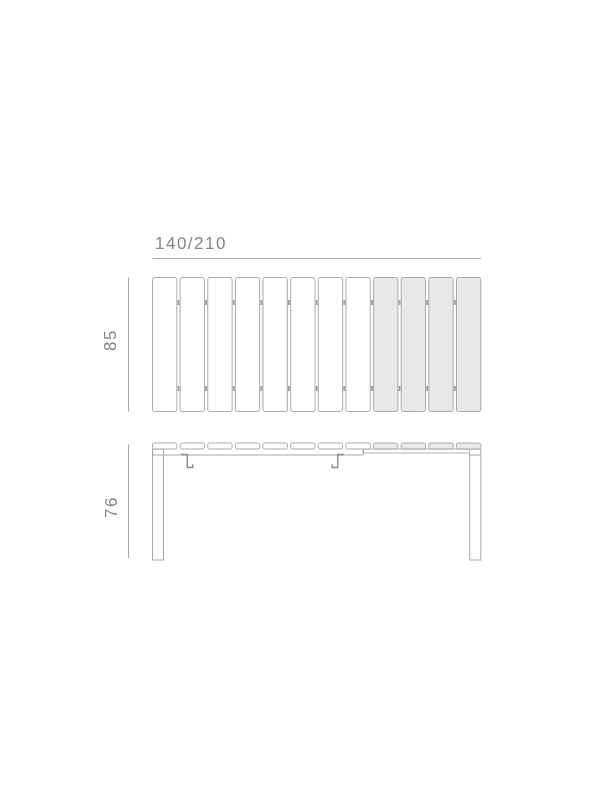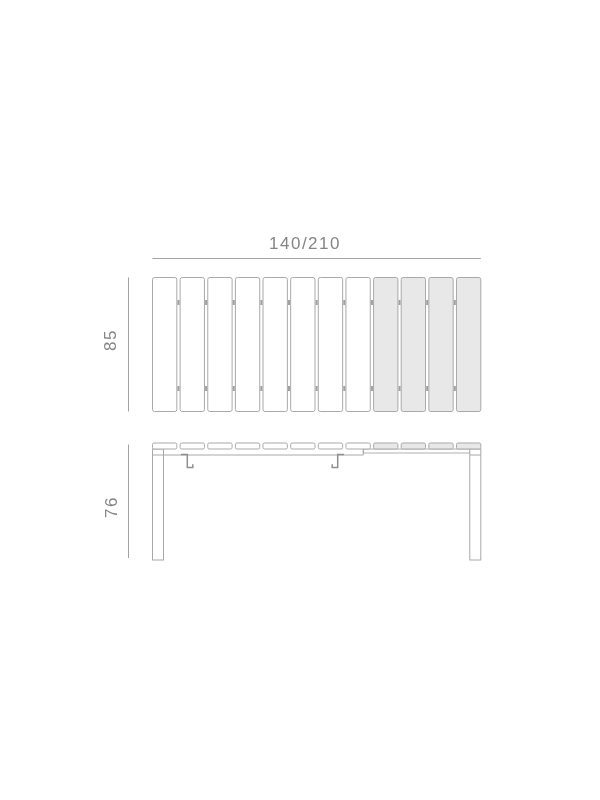--- a/index.html
+++ b/index.html
@@ -8,21 +8,21 @@
     font-family:"Liberation Sans",sans-serif;
   }
   .canvas{position:absolute;inset:0;}
   .dim-label{
     position:absolute;
     font-size:17px;
     color:#858585;
     letter-spacing:1.5px;
     white-space:nowrap;
   }
-  #width-label{left:155px;top:234px;width:300px;text-align:center;}
+  #width-label{left:155px;top:234px;width:300px;}
   .dim-label.vertical{transform:translate(-50%,-50%) rotate(-90deg);}
   #depth-label{left:111px;top:340px;}
   #height-label{left:112px;top:507px;}
   svg{position:absolute;left:0;top:0;}
 </style>
 </head>
 <body>
 
 <div class="canvas">
 

